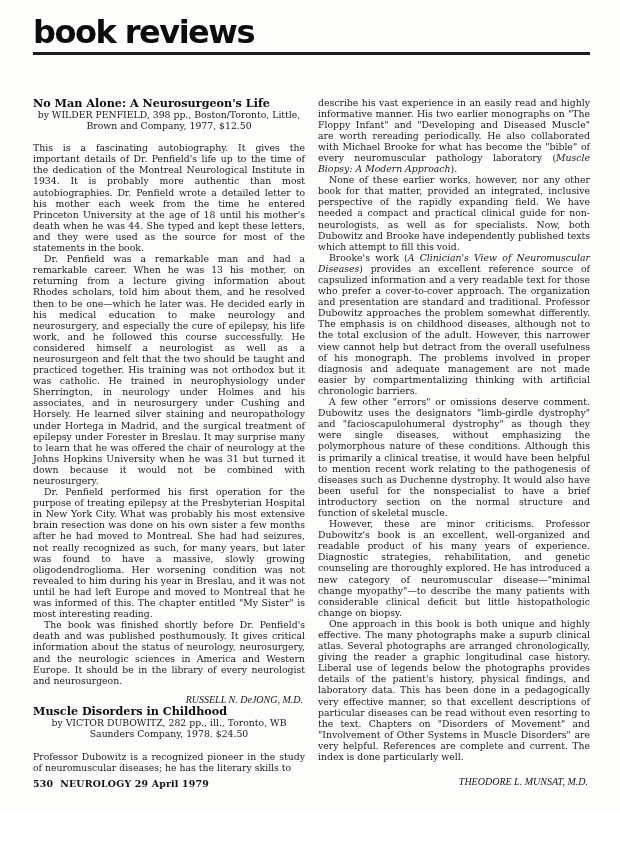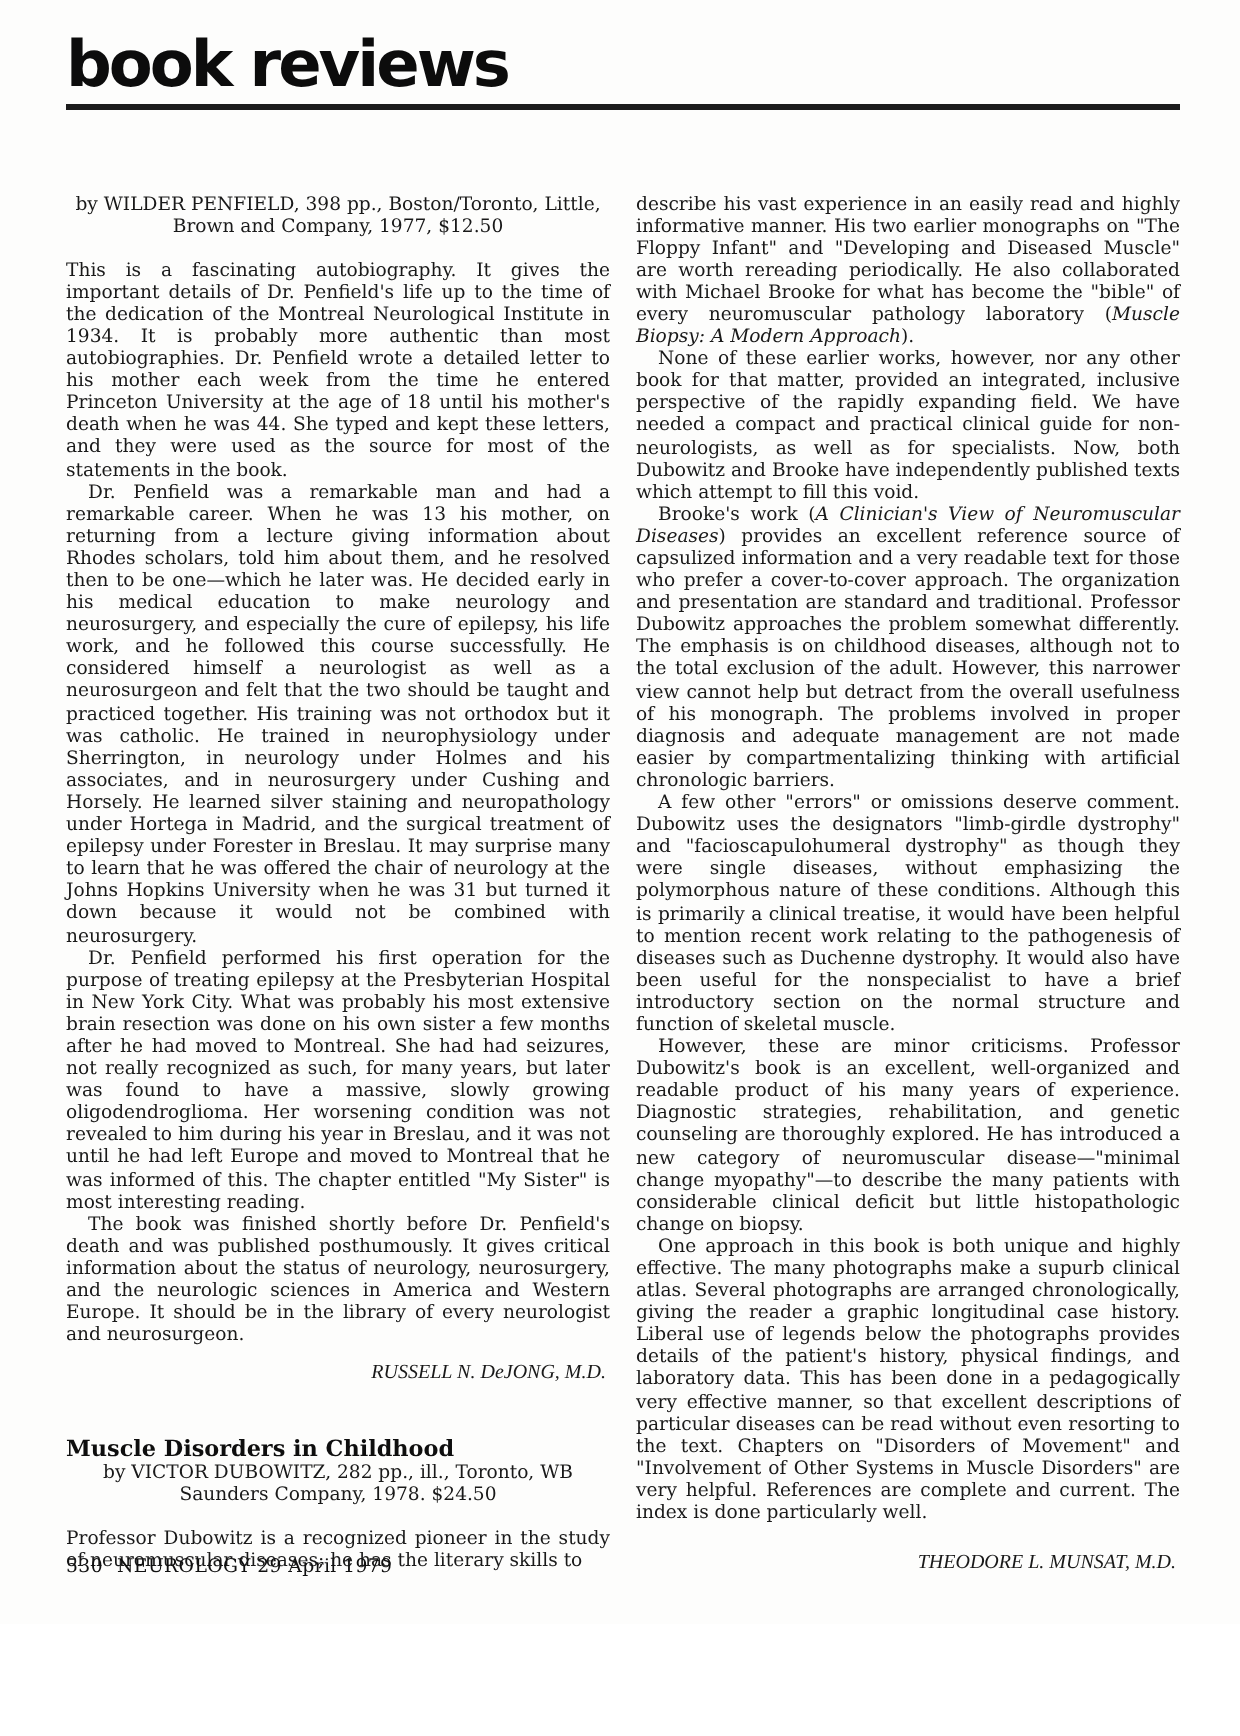--- a/index.html
+++ b/index.html
@@ -61,47 +61,48 @@
     text-align:right;
     font-style:italic;
     font-size:10px;
     margin-top:8px;
     padding-right:2px;
     text-indent:0;
     font-family:Liberation Serif, serif;
   }
   .signature.munsat { margin-top:14px; }
 
-  .review-2-start { margin-top:26px; }
+  .review-2-start { }
 
   .page-footer {
     position:absolute;
     left:33px;
     bottom:23px;
-    font-weight:normal;
+    font-weight:bold;
     font-size:9.4px;
     color:#101010;
     letter-spacing:0.2px;
   }
   .page-footer .page-number { margin-right:7px; }
 </style>
 </head>
 <body>
 
 <div class="page">
 
   <header>
     <h1 class="masthead-title">book reviews</h1>
     <div class="masthead-rule"></div>
   </header>
 
   <div class="columns">
 
     <div class="col">
       <section>
+        <h2 class="review-title">No Man Alone: A Neurosurgeon's Life</h2>
         <p class="byline">by WILDER PENFIELD, 398 pp., Boston/Toronto, Little, Brown and Company, 1977, $12.50</p>
         <p class="body-para first">This is a fascinating autobiography. It gives the important details of Dr. Penfield's life up to the time of the dedication of the Montreal Neurological Institute in 1934. It is probably more authentic than most autobiographies. Dr. Penfield wrote a detailed letter to his mother each week from the time he entered Princeton University at the age of 18 until his mother's death when he was 44. She typed and kept these letters, and they were used as the source for most of the statements in the book.</p>
         <p class="body-para">Dr. Penfield was a remarkable man and had a remarkable career. When he was 13 his mother, on returning from a lecture giving information about Rhodes scholars, told him about them, and he resolved then to be one—which he later was. He decided early in his medical education to make neurology and neurosurgery, and especially the cure of epilepsy, his life work, and he followed this course successfully. He considered himself a neurologist as well as a neurosurgeon and felt that the two should be taught and practiced together. His training was not orthodox but it was catholic. He trained in neurophysiology under Sherrington, in neurology under Holmes and his associates, and in neurosurgery under Cushing and Horsely. He learned silver staining and neuropathology under Hortega in Madrid, and the surgical treatment of epilepsy under Forester in Breslau. It may surprise many to learn that he was offered the chair of neurology at the Johns Hopkins University when he was 31 but turned it down because it would not be combined with neurosurgery.</p>
         <p class="body-para">Dr. Penfield performed his first operation for the purpose of treating epilepsy at the Presbyterian Hospital in New York City. What was probably his most extensive brain resection was done on his own sister a few months after he had moved to Montreal. She had had seizures, not really recognized as such, for many years, but later was found to have a massive, slowly growing oligodendroglioma. Her worsening condition was not revealed to him during his year in Breslau, and it was not until he had left Europe and moved to Montreal that he was informed of this. The chapter entitled "My Sister" is most interesting reading.</p>
         <p class="body-para">The book was finished shortly before Dr. Penfield's death and was published posthumously. It gives critical information about the status of neurology, neurosurgery, and the neurologic sciences in America and Western Europe. It should be in the library of every neurologist and neurosurgeon.</p>
         <p class="signature">RUSSELL N. DeJONG, M.D.</p>
       </section>
 
       <section class="review-2-start">
         <h2 class="review-title">Muscle Disorders in Childhood</h2>

